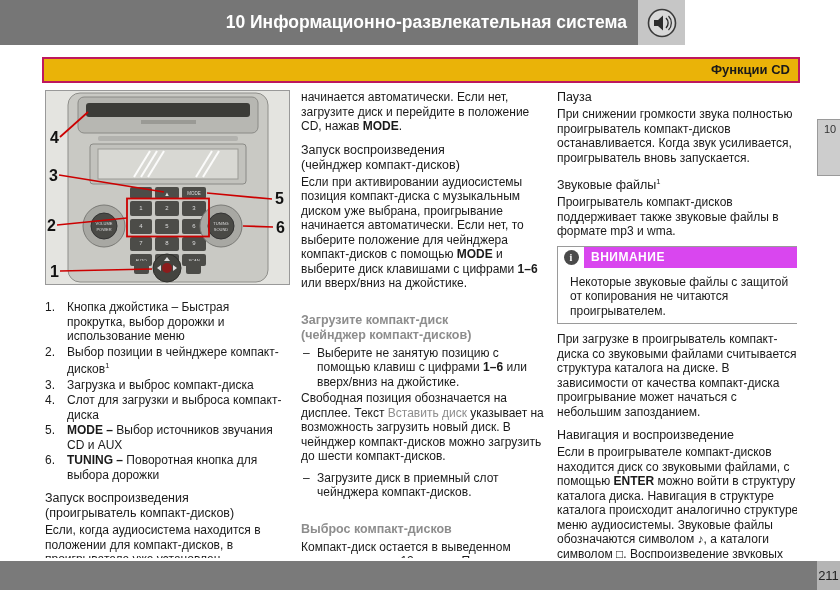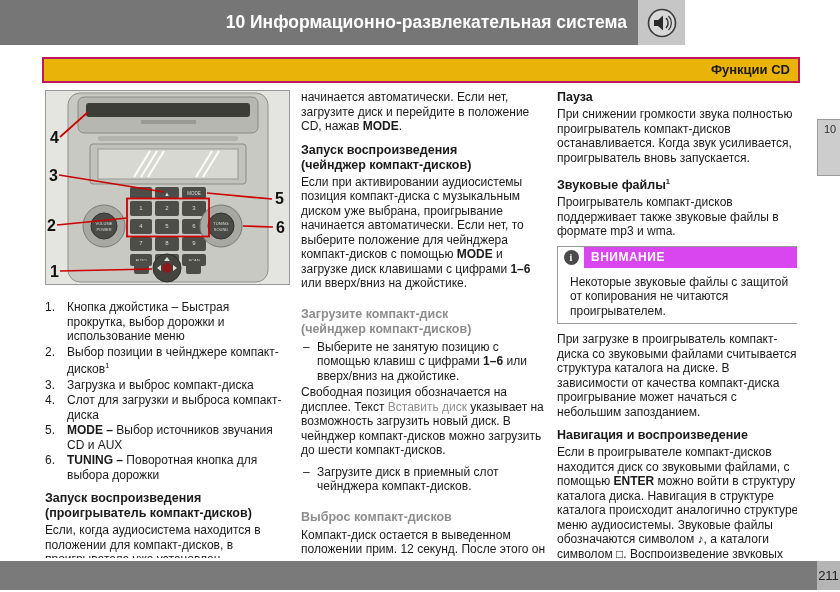--- a/index.html
+++ b/index.html
@@ -22,22 +22,22 @@
   
   .ftr{position:absolute;left:0;bottom:2px;width:840px;height:29px;display:flex;}
   .ftr-bar{flex:1;background:#7a7a7a;}
   .ftr-page{width:23px;background:#b5b5b5;display:flex;align-items:center;justify-content:center;
             font-size:13px;color:#222;}
   
   .main{position:absolute;top:90px;left:45px;width:752px;height:468px;display:flex;gap:11px;
         overflow:hidden;}
   .col{width:245px;flex:none;}
   .h-red{color:#c51a4a;font-size:13.5px;font-weight:bold;margin:2px 0 8px;}
-  .h-blk{font-size:12.5px;font-weight:bold;margin:9px 0 2px;line-height:15px;white-space:pre-line;}
-  .h-gray{font-size:12.5px;font-weight:bold;margin:16px 0 3px;line-height:15px;white-space:pre-line;
+  .h-blk{font-size:12.5px;font-weight:normal;margin:9px 0 2px;line-height:15px;white-space:pre-line;}
+  .h-gray{font-size:12.5px;font-weight:bold;margin:22px 0 3px;line-height:15px;white-space:pre-line;
           color:#8d8d8d;}
   p{font-size:12px;line-height:14.5px;margin:0 0 7px;}
   .b{font-weight:bold;}
   .gtxt{color:#8d8d8d;}
   sup{font-size:7.5px;}
   .nlist{margin:2px 0 0;}
   .li{display:flex;font-size:12px;line-height:14.5px;margin-bottom:1px;}
   .li .n{width:22px;flex:none;}
   .li .t{flex:1;}
   .dash-item{display:flex;font-size:12px;line-height:14.5px;margin:0 0 2px;}
@@ -218,21 +218,21 @@
       <p>Если, когда аудиосистема находится в положении для компакт-дисков, в проигрывателе уже установлен музыкальный диск, воспроизведение</p>
 
       
     </div>
 
     <div class="col">
       <p><span>начинается автоматически. Если нет, загрузите диск и перейдите в положение CD, нажав </span><span class="b">MODE</span><span>.</span></p>
 
       <div class="h-blk">Запуск воспроизведения
 (чейнджер компакт-дисков)</div>
-      <p><span>Если при активировании аудиосистемы позиция компакт-диска с музыкальным диском уже выбрана, проигрывание начинается автоматически. Если нет, то выберите положение для чейнджера компакт-дисков с помощью </span><span class="b">MODE</span><span> и загрузке диск клавишами с цифрами </span><span class="b">1–6</span><span> или вверх/вниз на джойстике.</span></p>
+      <p><span>Если при активировании аудиосистемы позиция компакт-диска с музыкальным диском уже выбрана, проигрывание начинается автоматически. Если нет, то выберите положение для чейнджера компакт-дисков с помощью </span><span class="b">MODE</span><span> и выберите диск клавишами с цифрами </span><span class="b">1–6</span><span> или вверх/вниз на джойстике.</span></p>
 
       <div class="h-gray">Загрузите компакт-диск
 (чейнджер компакт-дисков)</div>
       <div class="dash-item">
           <span class="dash">–</span>
           <span class="t"><span>Выберите не занятую позицию с помощью клавиш с цифрами </span><span class="b">1–6</span><span> или вверх/вниз на джойстике.</span></span>
         </div>
       <p><span>Свободная позиция обозначается на дисплее. Текст </span><span class="gtxt">Вставить диск</span><span> указывает на возможность загрузить новый диск. В чейнджер компакт-дисков можно загрузить до шести компакт-дисков.</span></p>
       <div class="dash-item">
           <span class="dash">–</span>

